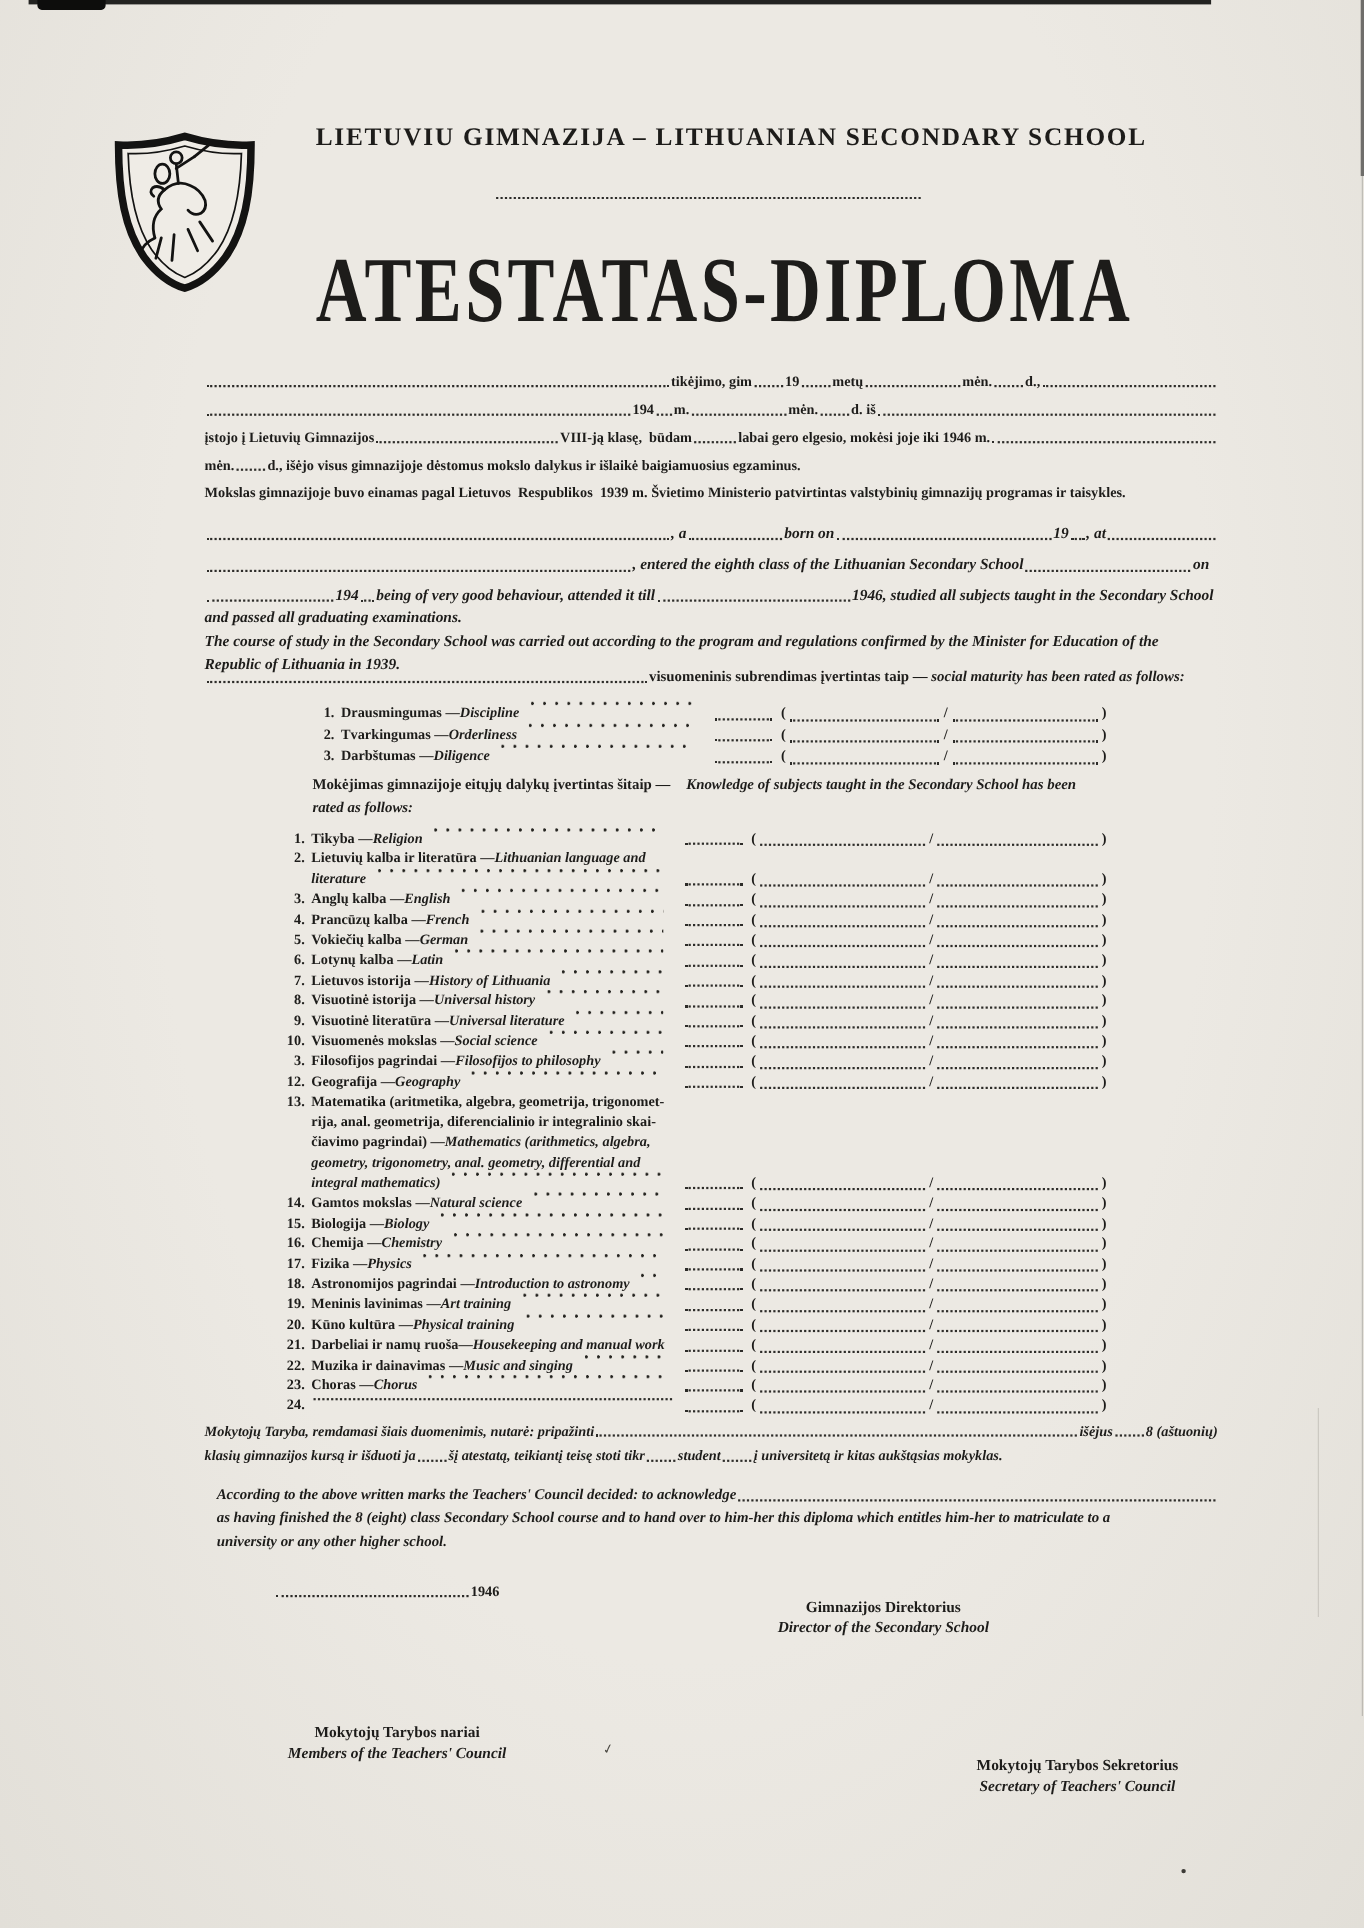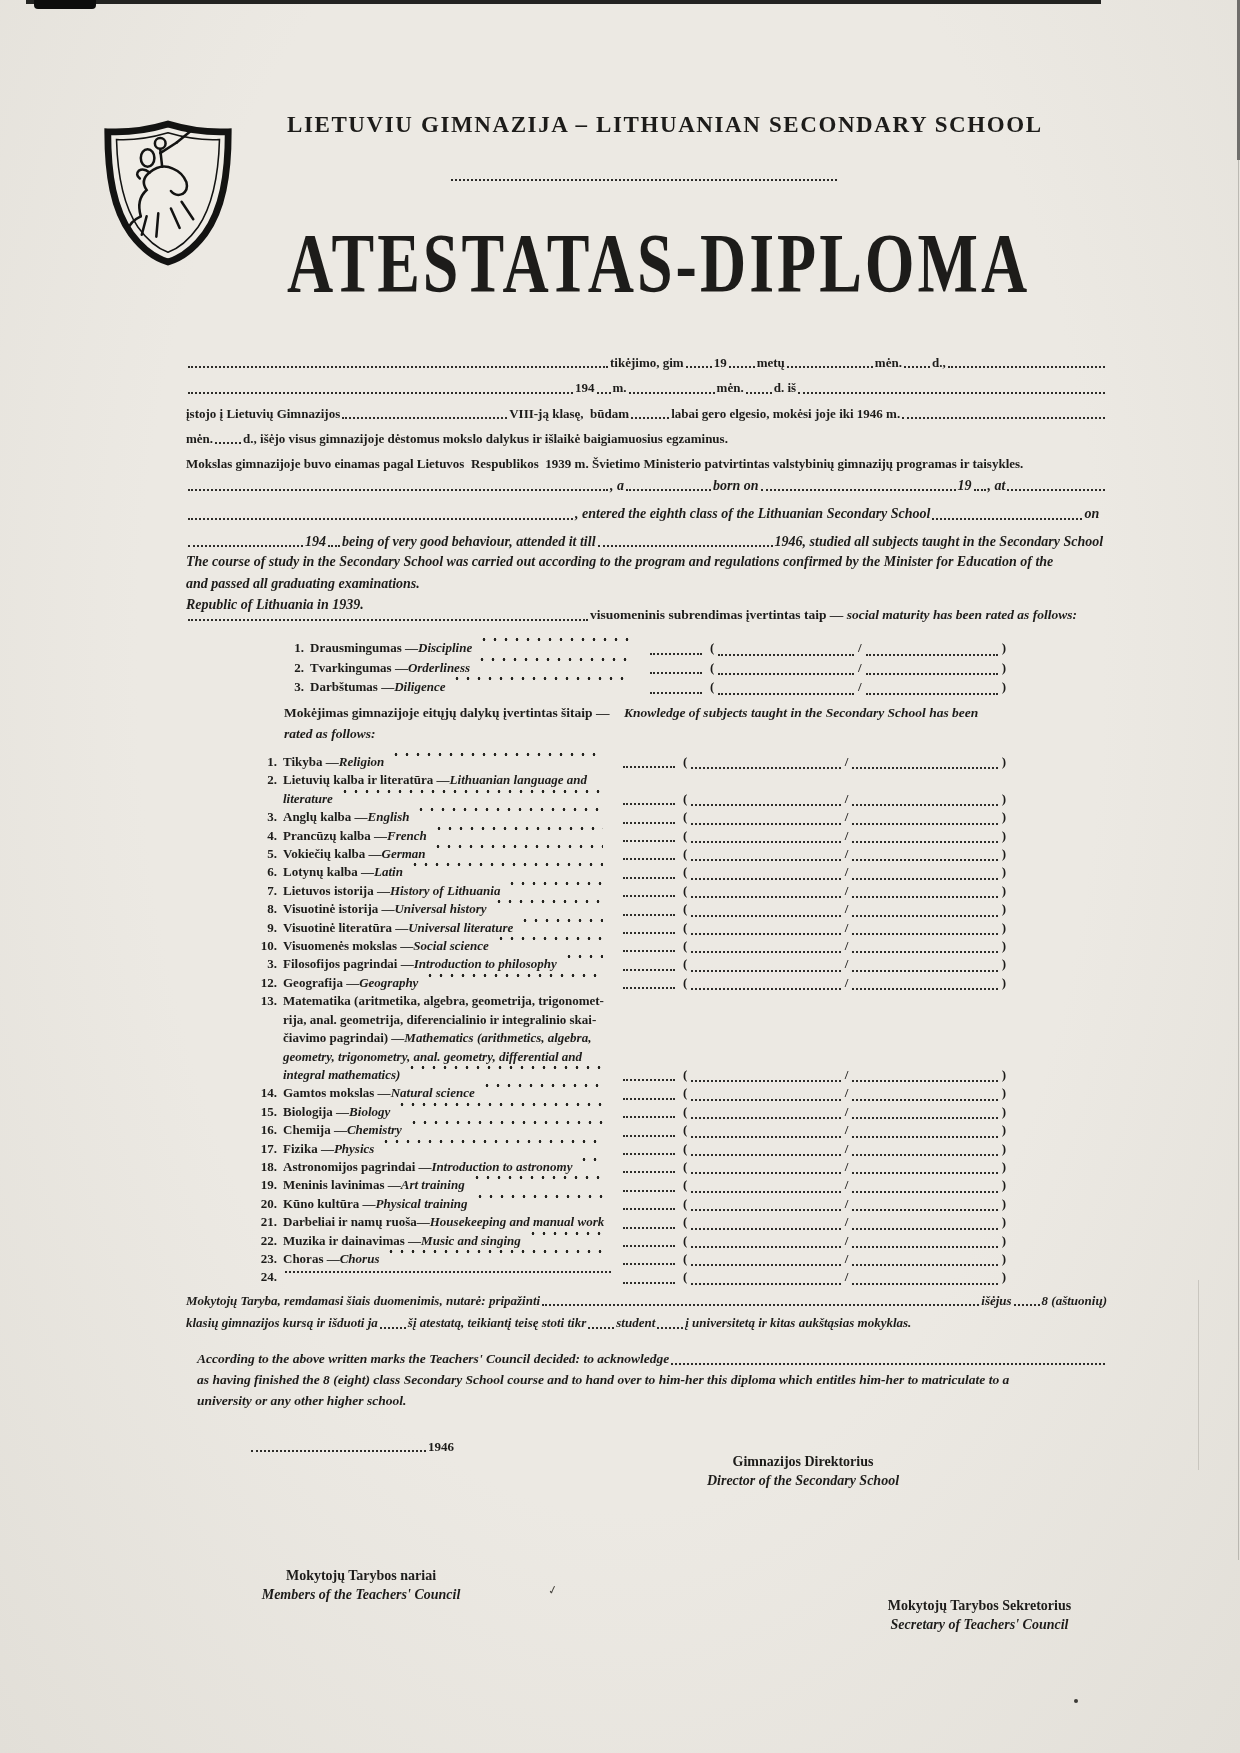--- a/index.html
+++ b/index.html
@@ -20,21 +20,21 @@
   .fline{display:flex;align-items:flex-end;}
   .fline .seg{white-space:pre;line-height:1.1;}
   .fdots{display:inline-block;height:3px;border-bottom:2px dotted #2d2c29;margin:0 2px 2px 2px;flex:none;}
   .fdots.fill{flex:1 1 20px;}
   .leader{flex:1 1 10px;height:3px;margin:0 10px 3px 10px;
     background-image:radial-gradient(circle at 2px 1.5px,#24231f 1.15px,rgba(0,0,0,0) 1.6px);
     background-size:11px 3px;background-repeat:repeat-x;}
   .lt{font-weight:bold;font-style:normal;}
   .en{font-weight:bold;font-style:italic;}
 
-  #intro{left:186px;top:356px;width:921px;font-size:13px;font-weight:bold;}
+  #intro{left:186px;top:340px;width:921px;font-size:13px;font-weight:bold;}
   #intro .fline{margin-bottom:11px;}
 
   #english{left:186px;top:478px;width:921px;font-size:14px;font-weight:bold;font-style:italic;}
   #english .fline{margin-bottom:6px;}
   #english .fline:nth-child(1){margin-bottom:13px;}
   #english .fline:nth-child(2){margin-bottom:12px;}
   #english .fline:nth-child(3){margin-bottom:5px;}
 
   #maturity-line{left:186px;top:608px;width:921px;font-size:13.5px;}
 
@@ -187,24 +187,24 @@
       </div>
       <div class="fline">
         <span class="fdots" style="width: 115px;"></span>
         <span class="seg ">194</span>
         <span class="fdots" style="width: 12px;"></span>
         <span class="seg ">being of very good behaviour, attended it till</span>
         <span class="fdots" style="width: 175px;"></span>
         <span class="seg ">1946, studied all subjects taught in the Secondary School</span>
       </div>
       <div class="fline">
+        <span class="seg ">and passed all graduating examinations.</span>
+      </div>
+      <div class="fline">
         <span class="seg ">The course of study in the Secondary School was carried out according to the program and regulations confirmed by the Minister for Education of the</span>
-      </div>
-      <div class="fline">
-        <span class="seg ">and passed all graduating examinations.</span>
       </div>
       <div class="fline">
         <span class="seg ">Republic of Lithuania in 1939.</span>
       </div>
     </div>
   <div class="abs" id="maturity-line">
       <div class="fline">
         <span class="fdots" style="width: 400px;"></span>
         <span class="seg lt">visuomeninis subrendimas įvertintas taip — </span>
         <span class="seg en">social maturity has been rated as follows:</span>
@@ -459,21 +459,21 @@
           <span class="par">/</span>
           <span class="fdots p2"></span>
           <span class="par">)</span>
         </div>
       </div>
       <div class="s-row">
         <span class="s-num">3.</span>
         <div class="s-label">
           <div class="s-line">
             <span class="seg lt">Filosofijos pagrindai — </span>
-            <span class="seg en">Introduction to philosophy</span>
+            <span class="seg en">Filosofijos to philosophy</span>
             <span class="leader"></span>
           </div>
         </div>
         <div class="rating">
           <span class="fdots mid"></span>
           <span class="par">(</span>
           <span class="fdots p1"></span>
           <span class="par">/</span>
           <span class="fdots p2"></span>
           <span class="par">)</span>

